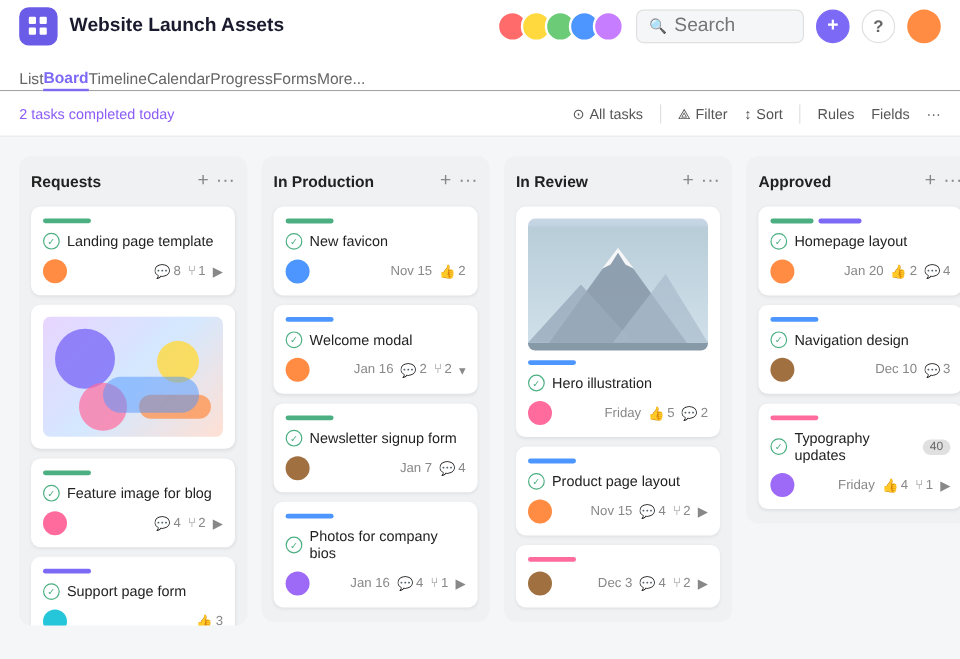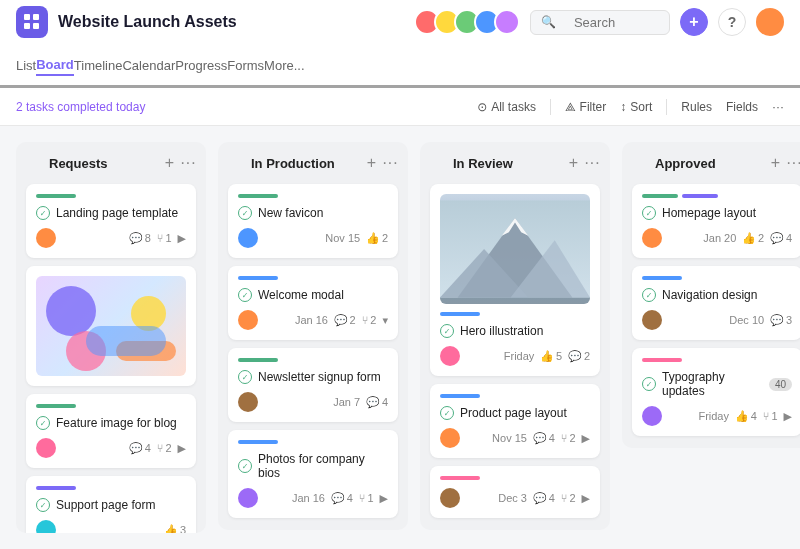--- a/index.html
+++ b/index.html
@@ -1,35 +1,35 @@
 <!DOCTYPE html>
 <html><head>
   <meta charset="utf-8">
   <style>
     * { box-sizing: border-box; margin: 0; padding: 0; }
     body { font-family: -apple-system, BlinkMacSystemFont, 'Segoe UI', sans-serif; background: #f5f6f8; font-size: 13px; color: #333; overflow: hidden; }
 
     
-    .header { background: #fff; border-bottom: 3px solid #a3a3a3; padding: 0 16px; height: 88px; }
+    .header { background: #fff; border-bottom: 1px solid #a3a3a3; padding: 0 16px; height: 76px; }
     .header-top { display: flex; align-items: center; justify-content: space-between; height: 44px; }
     .app-icon { width: 32px; height: 32px; background: #6b5ce7; border-radius: 8px; display: flex; align-items: center; justify-content: center; margin-right: 10px; flex-shrink: 0; }
     .app-icon svg { width: 18px; height: 18px; fill: white; }
     .app-title { font-size: 16px; font-weight: 600; color: #1a1a2e; }
     .header-left { display: flex; align-items: center; }
     .header-right { display: flex; align-items: center; gap: 10px; }
     .avatars-group { display: flex; }
     .avatar-sm { width: 26px; height: 26px; border-radius: 50%; border: 2px solid white; margin-left: -6px; background: #ccc; overflow: hidden; }
     .avatar-sm:first-child { margin-left: 0; }
     .avatar-sm.a1 { background: #ff6b6b; }
     .avatar-sm.a2 { background: #ffd93d; }
     .avatar-sm.a3 { background: #6bcb77; }
     .avatar-sm.a4 { background: #4d96ff; }
     .avatar-sm.a5 { background: #c77dff; }
     .search-box { display: flex; align-items: center; background: #f5f6f8; border: 1px solid #e0e0e0; border-radius: 6px; padding: 4px 10px; gap: 6px; width: 140px; }
-    .search-box input { border: none; background: transparent; outline: none; font-size: 13px; width: 100px; margin-left: 12px; }
+    .search-box input { border: none; background: transparent; outline: none; font-size: 16px; width: 100px; }
     .icon-btn { width: 28px; height: 28px; border-radius: 50%; border: 1px solid #e0e0e0; background: #fff; cursor: pointer; display: flex; align-items: center; justify-content: center; font-size: 14px; font-weight: bold; color: #666; }
     .icon-btn.plus { background: #7c6af7; color: white; border-color: #7c6af7; font-size: 16px; }
     .user-avatar { width: 28px; height: 28px; border-radius: 50%; background: #ff8c42; }
 
     
     .nav-tabs { display: flex; align-items: center; height: 44px; }
     .nav-tab { font-size: 13px; color: #666; cursor: pointer; padding-bottom: 2px; }
     .nav-tab.active { color: #7c6af7; border-bottom: 2px solid #7c6af7; font-weight: 700; }
 
     
@@ -37,21 +37,21 @@
     .tasks-completed { font-size: 12px; color: #8b5cf6; }
     .toolbar-right { display: flex; align-items: center; gap: 14px; }
     .toolbar-btn { display: flex; align-items: center; gap: 4px; font-size: 12px; color: #555; cursor: pointer; }
     .toolbar-divider { width: 1px; height: 16px; background: #e0e0e0; }
 
     
     .board { display: flex; gap: 12px; padding: 16px; overflow-x: auto; height: calc(549px - 126px); align-items: flex-start; }
 
     
     .column { background: #f0f1f3; border-radius: 10px; width: 190px; min-width: 190px; padding: 12px 10px; display: flex; flex-direction: column; gap: 8px; max-height: 100%; overflow-y: auto; }
-    .col-header { display: flex; align-items: center; justify-content: space-between; margin-bottom: 4px; margin-left: 23px; }
+    .col-header { display: flex; align-items: center; justify-content: space-between; margin-bottom: 4px; }
     .col-title { font-size: 13px; font-weight: 600; color: #222; }
     .col-actions { display: flex; align-items: center; gap: 6px; color: #888; font-size: 16px; cursor: pointer; }
 
     
     .card { background: #fff; border-radius: 8px; padding: 10px; box-shadow: 0 1px 3px rgba(0,0,0,0.07); cursor: pointer; }
     .card-tag { height: 4px; border-radius: 2px; margin-bottom: 8px; width: 40px; }
     .tag-green { background: #4caf82; }
     .tag-blue { background: #4d96ff; }
     .tag-purple { background: #7c6af7; }
     .tag-pink { background: #ff6b9d; }

